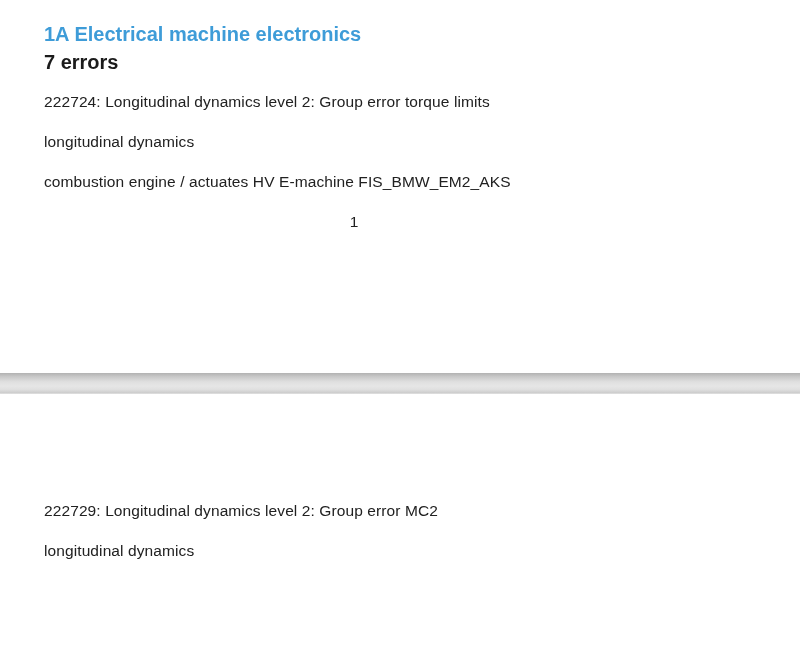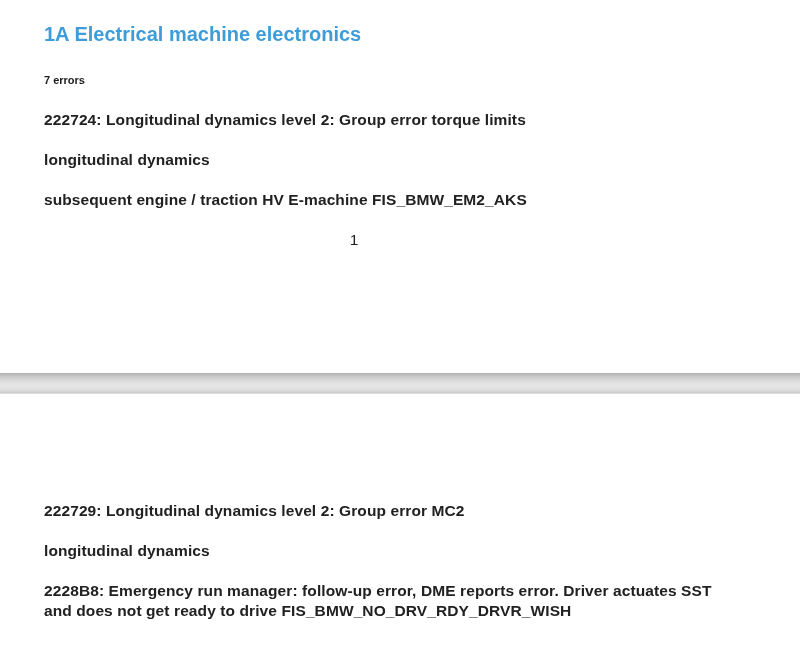--- a/index.html
+++ b/index.html
@@ -31,31 +31,31 @@
     padding: 107px 44px 0 44px;
   }
   .doc-title {
     margin: 0;
     font-size: 20px;
     line-height: 25px;
     font-weight: 700;
     color: #3e9cd8;
   }
   .error-count {
-    margin-top: 23px;
-    font-size: 11px;
+    margin-top: 5px;
+    font-size: 20px;
     line-height: 20px;
     font-weight: 700;
     color: #1b1b1b;
   }
   .error {
     margin: 20px 0 0 0;
     font-size: 15.5px;
     line-height: 20px;
-    font-weight: 700;
+    font-weight: 400;
     color: #212121;
     letter-spacing: 0.1px;
   }
   .page-2 .error:first-child {
     margin-top: 0;
   }
   .error .line {
     display: block;
     white-space: nowrap;
   }
@@ -91,37 +91,33 @@
     <div class="error-count">7 errors</div>
 
     <div>
       <p class="error">
         <span class="line">222724: Longitudinal dynamics level 2: Group error torque limits</span>
       </p>
       <p class="error">
         <span class="line">longitudinal dynamics</span>
       </p>
       <p class="error">
-        <span class="line">subsequent engine / traction HV E-machine FIS_BMW_EM2_AKS</span>
+        <span class="line">combustion engine / actuates HV E-machine FIS_BMW_EM2_AKS</span>
       </p>
     </div>
 
     <div class="page-number">1</div>
   </section>
 
   <div class="page-gap"></div>
 
   <section class="page page-2">
     <div>
       <p class="error">
         <span class="line">222729: Longitudinal dynamics level 2: Group error MC2</span>
       </p>
       <p class="error">
         <span class="line">longitudinal dynamics</span>
       </p>
-      <p class="error">
-        <span class="line">2228B8: Emergency run manager: follow-up error, DME reports error. Driver actuates SST</span>
-        <span class="line">and does not get ready to drive FIS_BMW_NO_DRV_RDY_DRVR_WISH</span>
-      </p>
     </div>
   </section>
 
 </div>
 
 </body></html>

